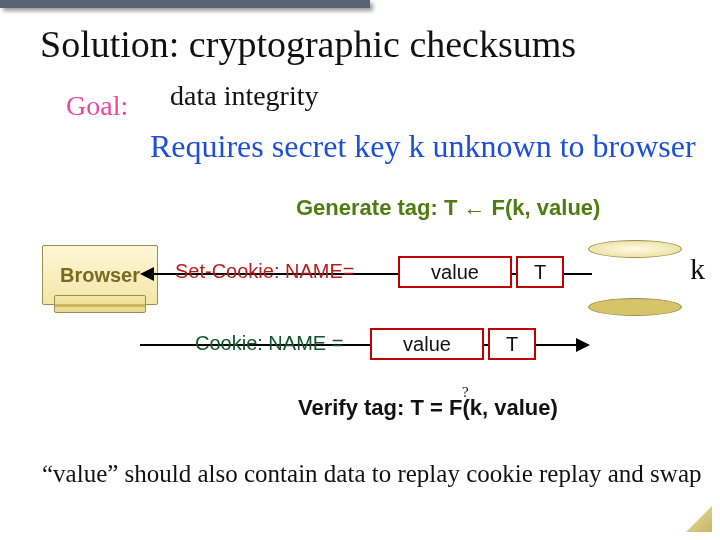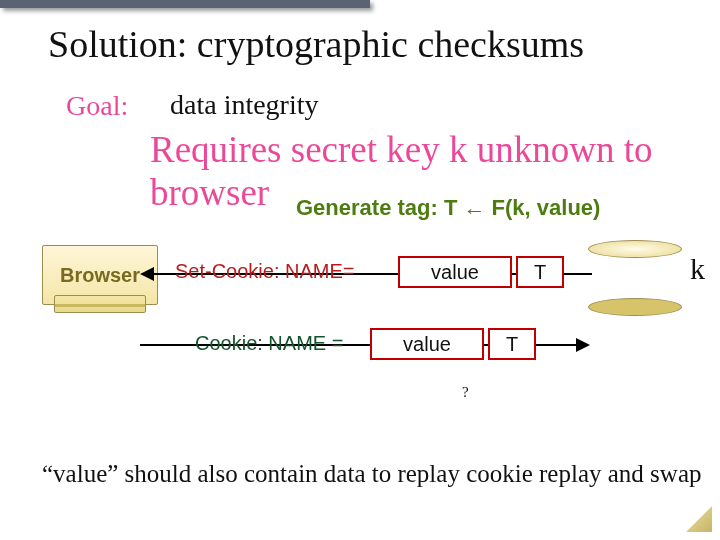--- a/index.html
+++ b/index.html
@@ -12,21 +12,21 @@
     position: relative;
     overflow: hidden;
   }
   .slide {
     position: relative;
     width: 720px;
     height: 540px;
   }
   .title {
     position: absolute;
-    left: 48px;
+    left: 40px;
     top: 22px;
     font-family: "Times New Roman", Times, serif;
     font-size: 38px;
     color: #111;
   }
   .ruleblock {
     position: absolute;
     left: 0;
     top: 0;
     width: 370px;
@@ -38,32 +38,32 @@
     position: absolute;
     left: 66px;
     top: 90px;
     font-family: "Times New Roman", Times, serif;
     font-size: 28px;
     color: #ec4899;
   }
   .goal-text {
     position: absolute;
     left: 170px;
-    top: 89px;
+    top: 80px;
     font-family: "Times New Roman", Times, serif;
     font-size: 28px;
     color: #111;
   }
   .req-text {
     position: absolute;
     left: 150px;
     top: 128px;
     font-family: "Times New Roman", Times, serif;
-    font-size: 37px;
-    color: #ec4899;
+    font-size: 32px;
+    color: #1d4ed8;
   }
   .gen-tag {
     position: absolute;
     left: 296px;
     top: 195px;
     font-family: Verdana, Geneva, sans-serif;
     font-size: 22px;
     font-weight: bold;
     color: #4d7c0f;
     white-space: nowrap;
@@ -354,17 +354,18 @@
   <div class="row1-text">Set-Cookie:  NAME=</div>
   <div class="row1-value">value</div>
   <div class="row1-t">T</div>
 
   <div class="row2-line"></div>
   <div class="row2-text">Cookie:   NAME =</div>
   <div class="row2-value">value</div>
   <div class="row2-t">T</div>
 
   <div class="qmark">?</div>
+  <div class="verify-tag">Verify tag:   T = F(k, value)</div>
 
   <div class="footnote">“value” should also contain data to replay cookie replay and swap</div>
 
   <div class="corner"></div>
 </div>
 
 </body></html>

